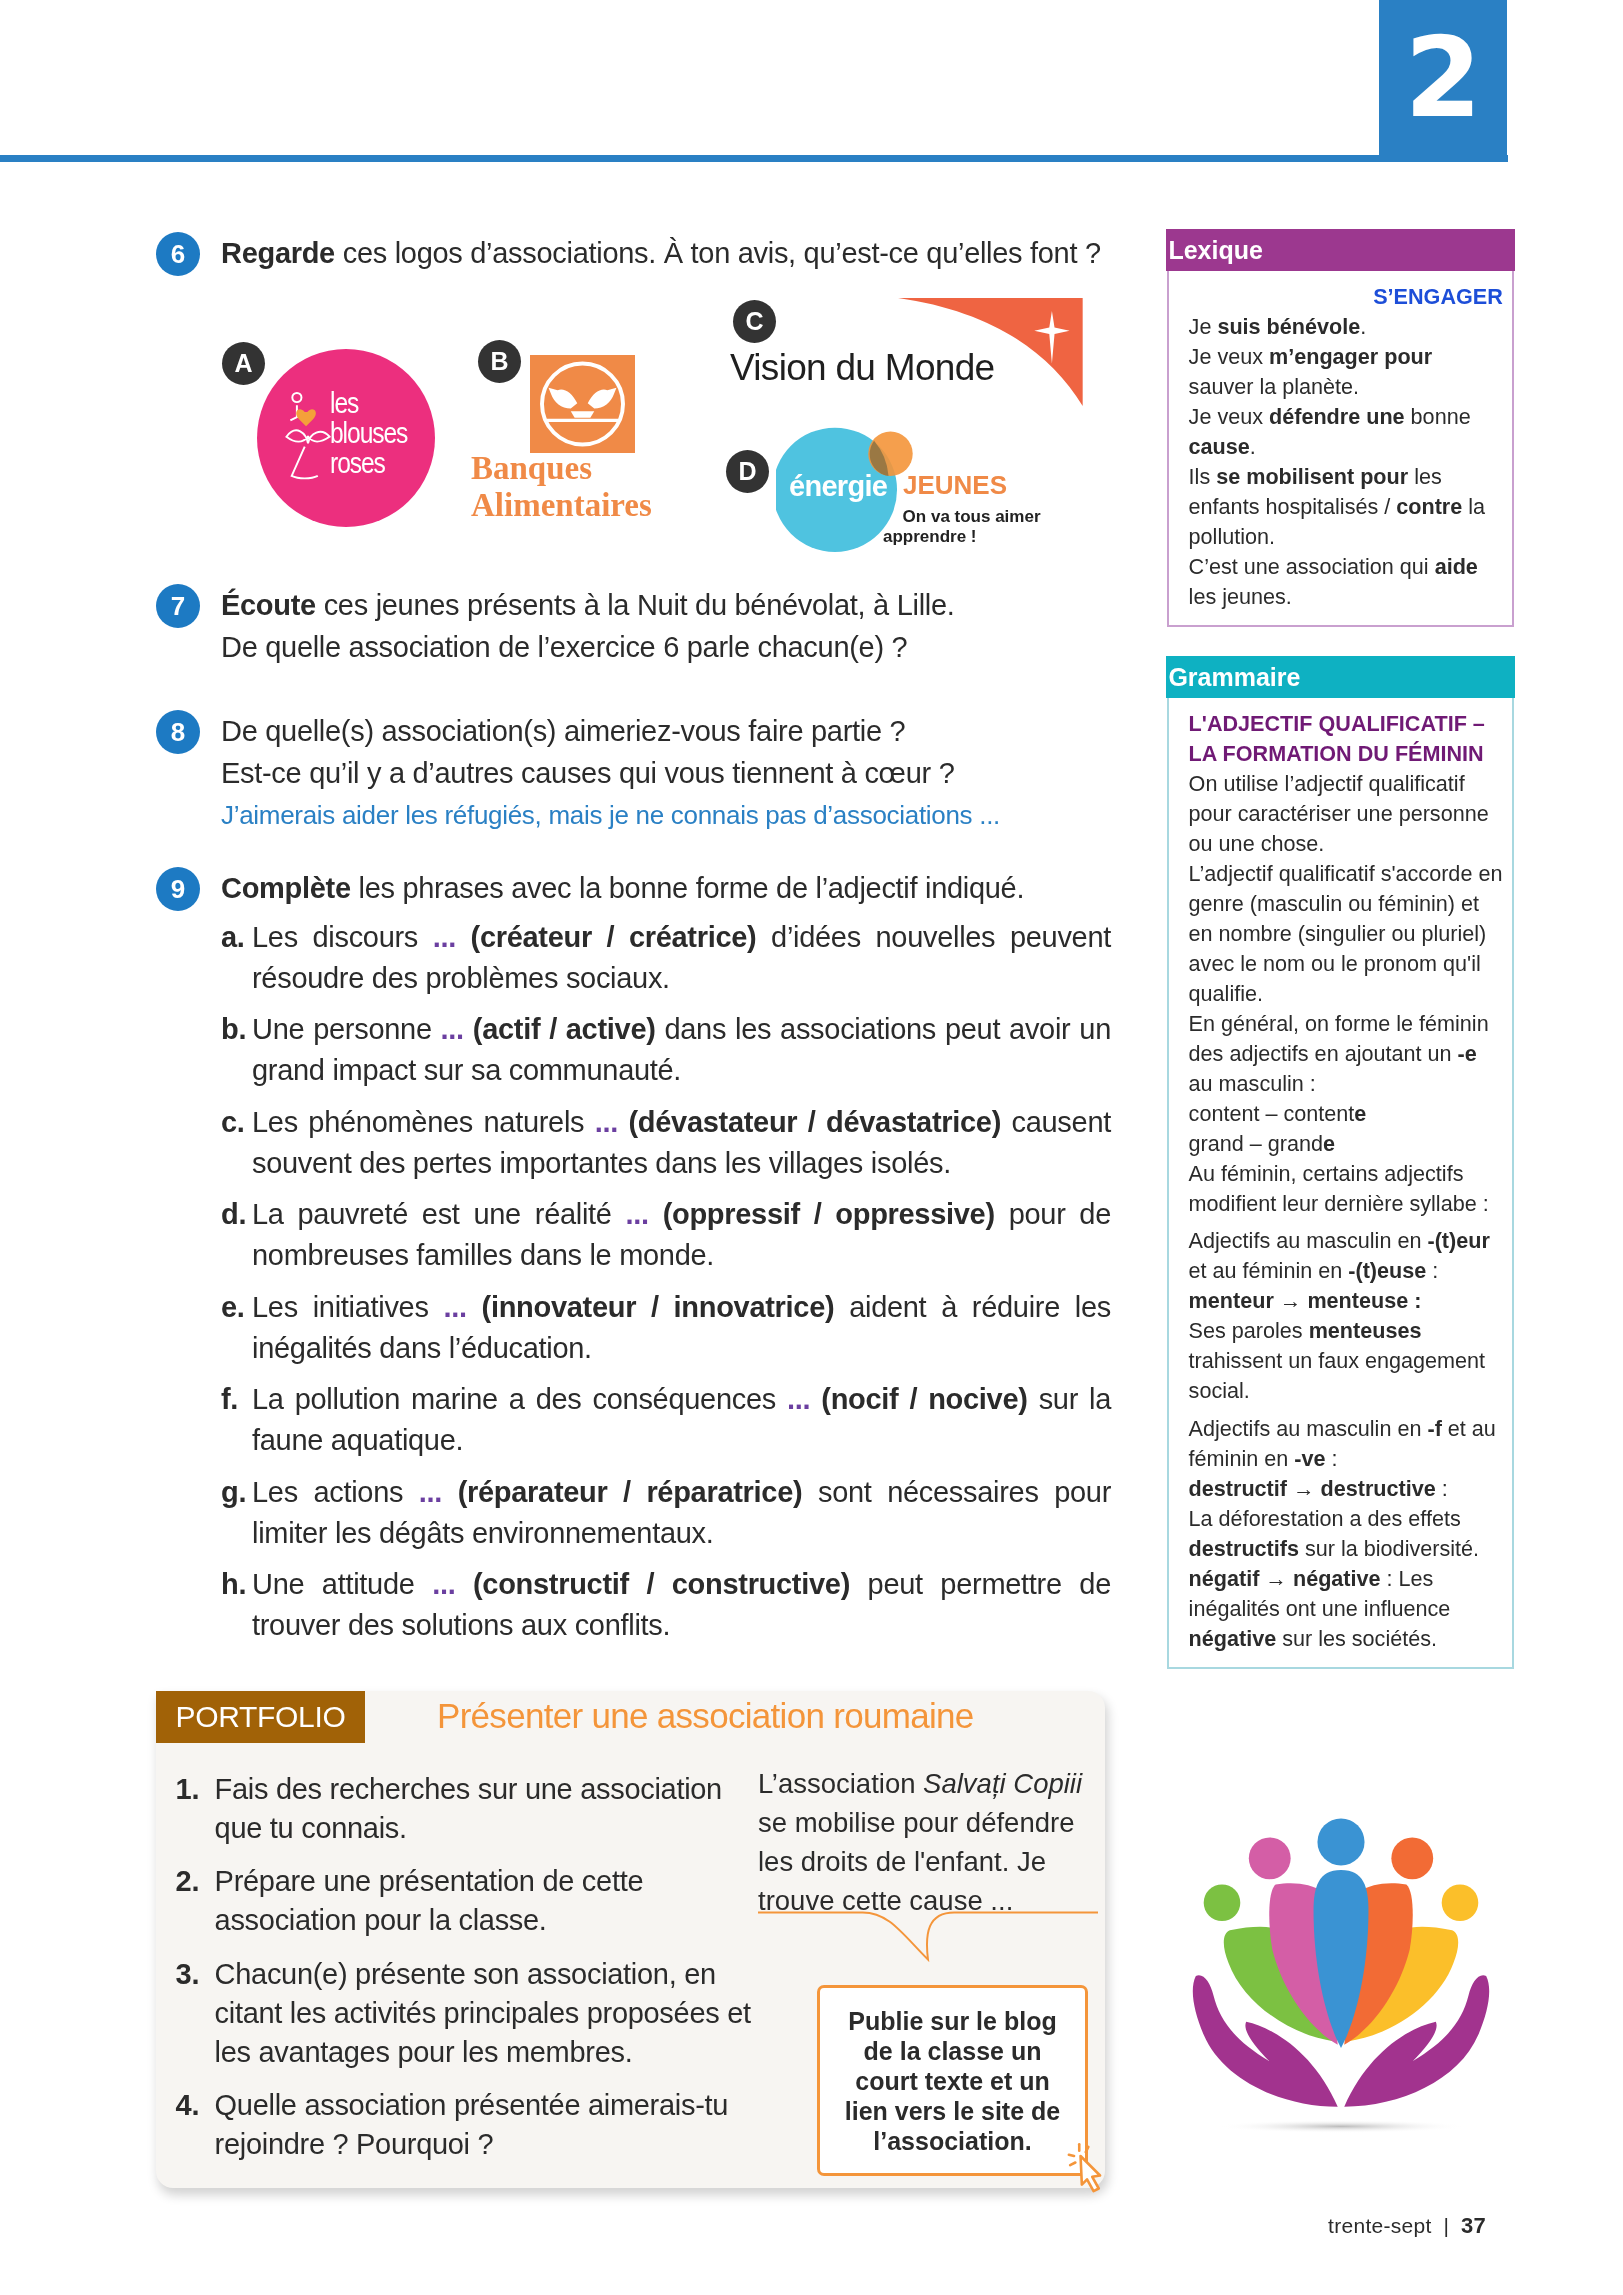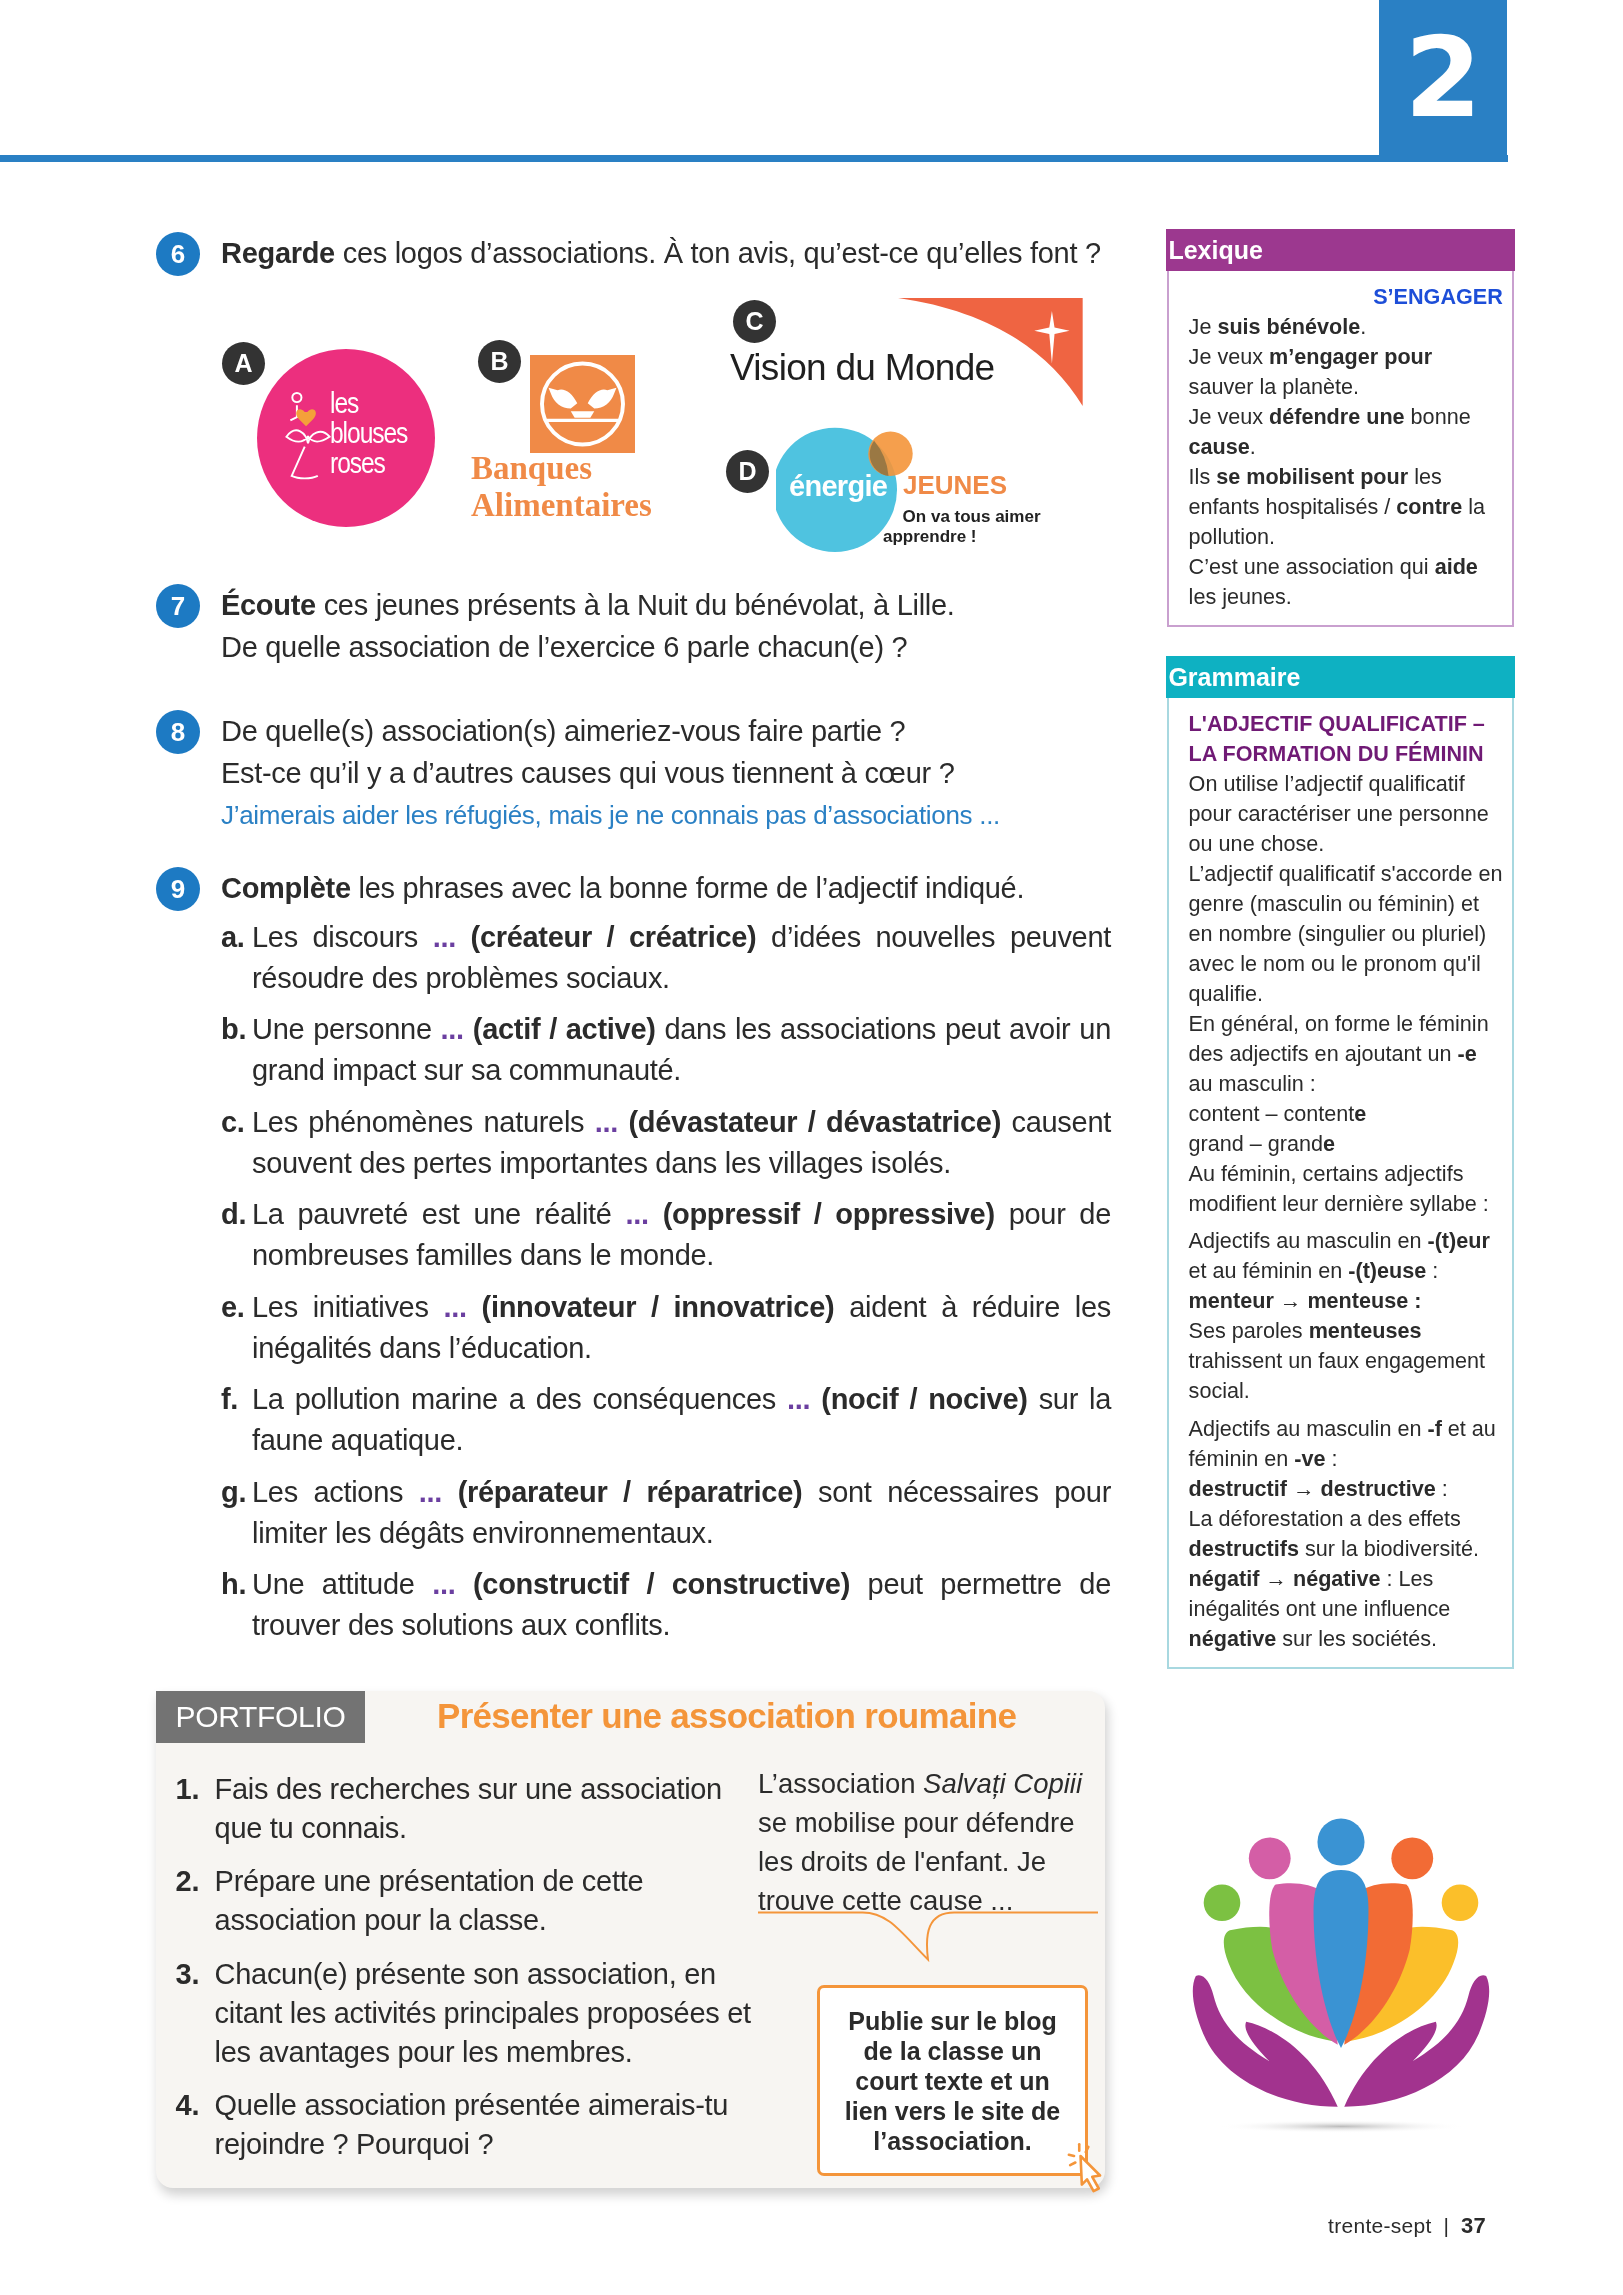--- a/index.html
+++ b/index.html
@@ -41,23 +41,23 @@
   
   .items { margin-left: 65px; margin-top: 7.9px; }
   .item { position: relative; padding-left: 31px; font-size: 29px; line-height: 41px; margin-bottom: 10.5px; text-align: justify; letter-spacing: -0.3px; }
   .item .lbl { position: absolute; left: 0; top: 0; font-weight: bold; }
   .item .dots { color: #6b3fa0; font-weight: bold; }
   .item .opt { font-weight: bold; }
 
   
   .portfolio { position: absolute; left: 156px; top: 1691px; width: 949px; height: 497px; background: #f7f5f2;
                border-radius: 0 17px 17px 17px; box-shadow: 2.6px 6.5px 10.5px rgba(0,0,0,0.18); }
-  .pf-tag { position: absolute; left: 0; top: 0; width: 209px; height: 52px; background: #737373; color: #fff;
+  .pf-tag { position: absolute; left: 0; top: 0; width: 209px; height: 52px; background: #a16207; color: #fff;
             font-size: 30px; display: flex; align-items: center; justify-content: center; letter-spacing: -0.3px; }
-  .pf-title { position: absolute; left: 281px; top: 5.2px; font-size: 35px; font-weight: bold; color: #f4953a; letter-spacing: -0.7px; }
+  .pf-title { position: absolute; left: 281px; top: 5.2px; font-size: 35px; font-weight: normal; color: #f4953a; letter-spacing: -0.7px; }
   .pf-steps { position: absolute; left: 19.6px; top: 79px; width: 589px; }
   .pf-step { position: relative; padding-left: 39px; font-size: 29px; line-height: 39px; margin-bottom: 14.4px; letter-spacing: -0.3px; }
   .pf-step .n { position: absolute; left: 0; top: 0; font-weight: bold; }
   .pf-quote { position: absolute; left: 602px; top: 73px; width: 340px; font-size: 27.5px; line-height: 39px; color: #2b2b2b; }
   .pf-quote i { font-style: italic; }
   .pf-bubble-line { position: absolute; left: 602px; top: 216px; }
   .pf-note { position: absolute; left: 661px; top: 294px; width: 271px; height: 191px; background: #fff; border: 3.3px solid #f4953a;
              border-radius: 7px; display: flex; align-items: center; justify-content: center; text-align: center;
              font-weight: bold; font-size: 25px; line-height: 30px; padding: 6.5px 14.4px; }
   .pf-cursor { position: absolute; left: 910px; top: 452px; }

